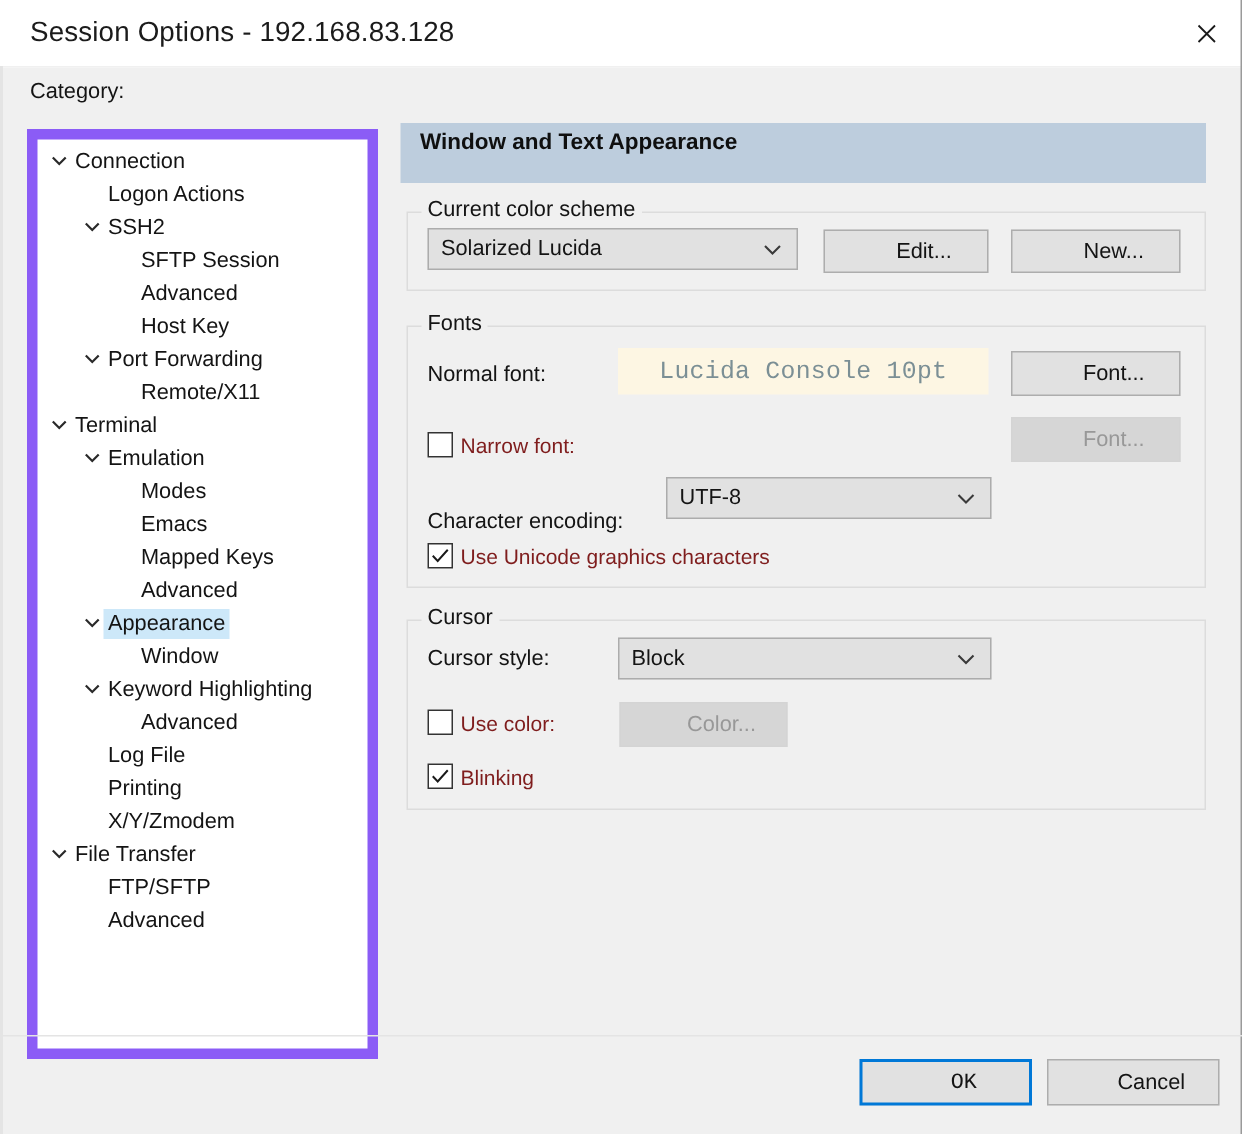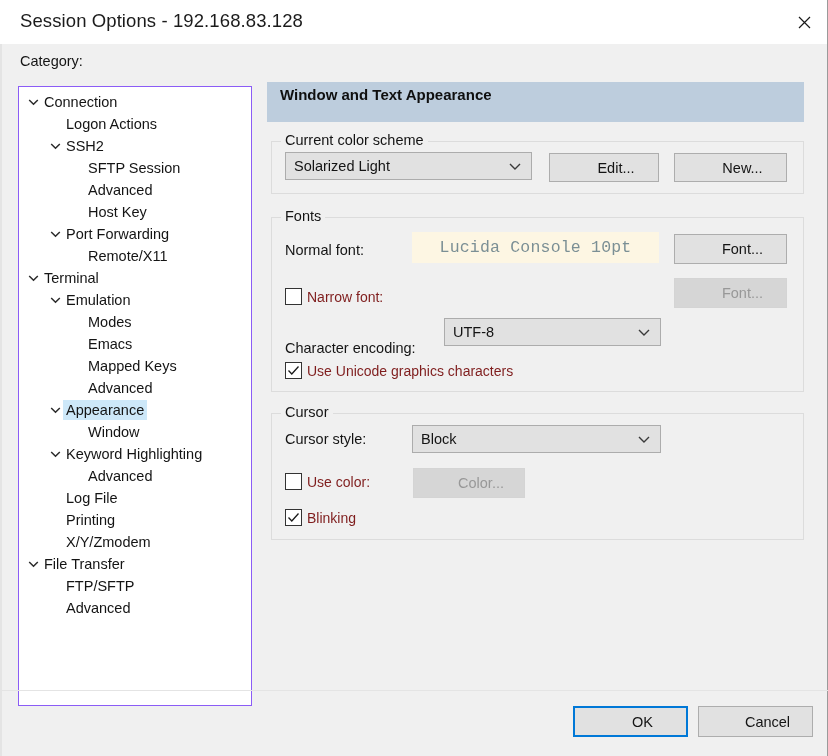--- a/index.html
+++ b/index.html
@@ -62,21 +62,21 @@
     font-size: 14.5px;
     color: #141414;
   }
 
   
   .tree-box {
     position: absolute;
     left: 18px; top: 86px;
     width: 234px; height: 620px;
     background: #ffffff;
-    border: 1px solid #8b5cf6;
+    border: 7px solid #8b5cf6;
     box-sizing: border-box;
     overflow: hidden;
   }
   .tree-inner { position: relative; padding-top: 4px; }
   .tree-item {
     position: relative;
     height: 22px;
     line-height: 22px;
     white-space: nowrap;
     cursor: default;
@@ -235,21 +235,21 @@
   .cb-box svg { display: block; }
   .cb-text { font-size: 14px; color: #7f1d1d; }
 
   
   .footer-sep {
     position: absolute;
     left: 0; top: 690px;
     width: 828px; height: 1px;
     background: #e4e4e4;
   }
-  #btn-ok     { left: 573px; top: 706px; width: 115px; height: 31px; }
+  #btn-ok     { left: 573px; top: 706px; width: 115px; height: 31px; font-family: Liberation Mono, monospace; }
   #btn-cancel { left: 698px; top: 706px; width: 115px; height: 31px; }
 </style>
 </head>
 <body>
 
 <div class="titlebar">
   <div class="title-text">Session Options - 192.168.83.128</div>
   <div class="close-btn">
     <span>
       <svg width="13" height="13" viewBox="0 0 13 13">
@@ -308,21 +308,21 @@
 </div>
 
 <div class="panel-header">
   <span>Window and Text Appearance</span>
 </div>
 
 <div class="groupbox" id="group-scheme">
   <div class="group-title">Current color scheme</div>
 </div>
 <div class="combo" style="left:285px; top:152px; width:247px; height:28px;">
-  <span class="combo-text">Solarized Light</span>
+  <span class="combo-text">Solarized Lucida</span>
   <span class="combo-arrow">
     <svg width="14" height="10" viewBox="0 0 14 10">
         <path d="M2 3 L7 8 L12 3" stroke="#3a3a3a" stroke-width="1.4" fill="none"></path>
       </svg>
   </span>
 </div>
 <div class="btn" style="left:549px; top:153px; width:110px; height:29px;">Edit...</div>
 <div class="btn" style="left:674px; top:153px; width:113px; height:29px;">New...</div>
 
 <div class="groupbox" id="group-fonts">

